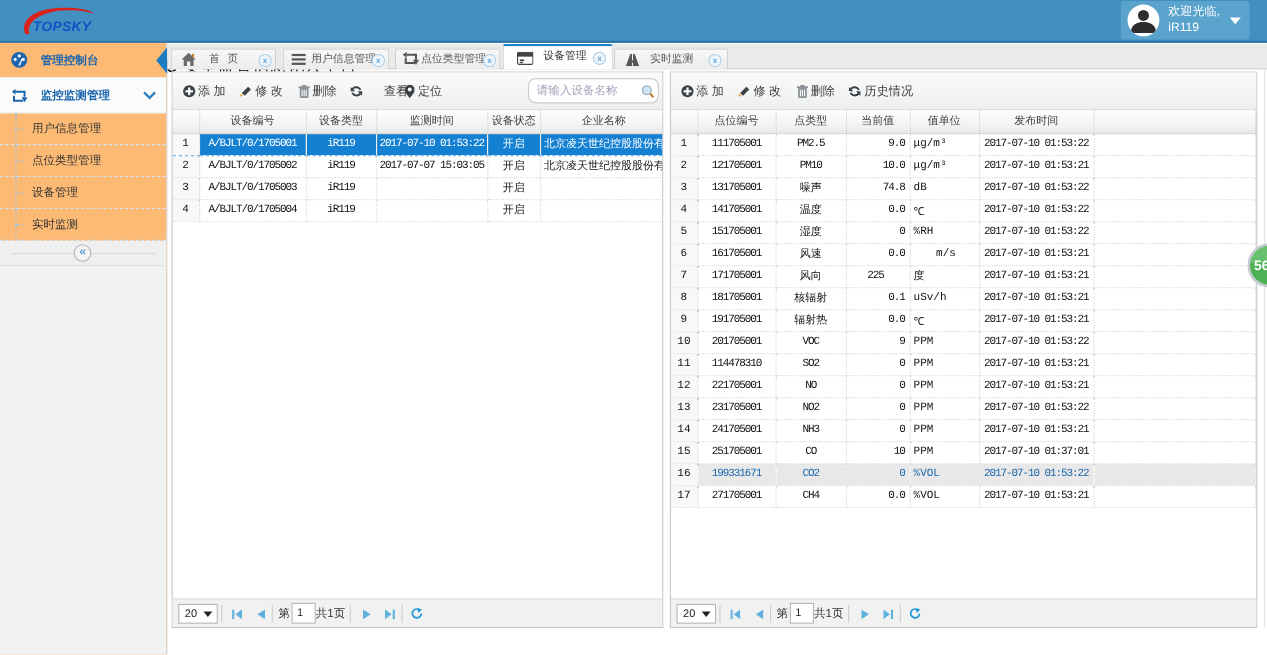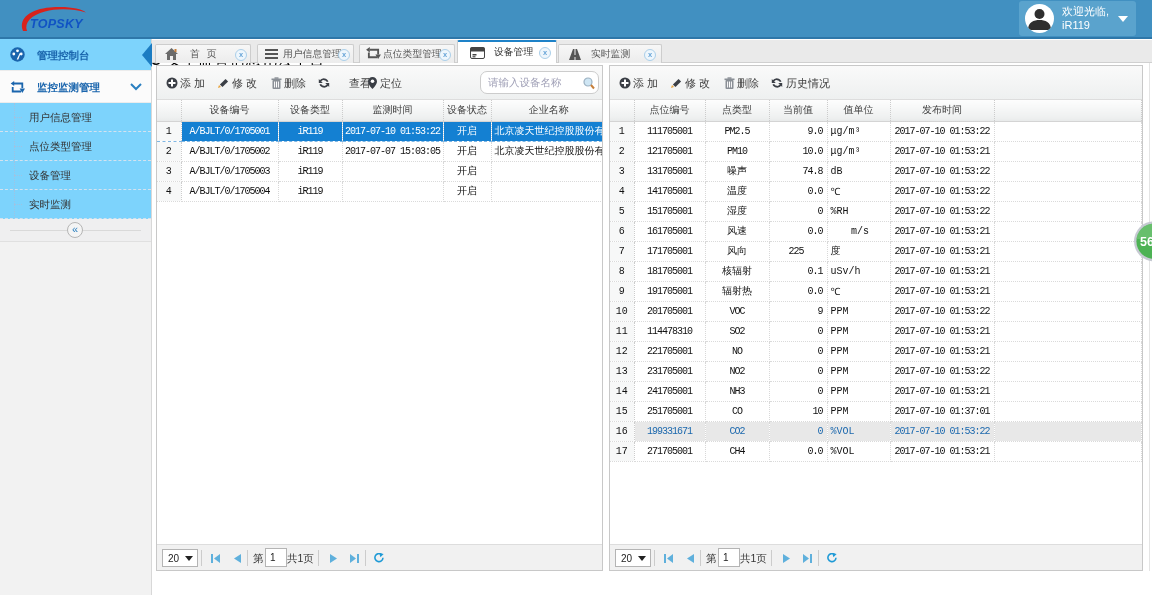--- a/index.html
+++ b/index.html
@@ -13,21 +13,21 @@
   color:#000000; font-size:15.5px; letter-spacing:0.4px; font-family:"Liberation Mono", serif;margin-top:41px; }
 #userbox { position:absolute; left:1019px; top:1px; width:117px; height:35px;
   background:#5aa3cd; border-radius:3px; }
 #avatar { position:absolute; left:6px; top:3px; width:29px; height:29px;
   border-radius:50%; background:#fff; overflow:hidden; }
 #usertext { position:absolute; left:43px; top:3px; color:#fff; font-size:11px; line-height:14px; }
 #caret { position:absolute; left:99px; top:15px; width:0; height:0;
   border-left:5px solid transparent; border-right:5px solid transparent; border-top:6.5px solid #fff; }
 
 #sidebar { position:absolute; left:0; top:39px; width:152px; height:556px;
-  background:#7dd3fc; border-right:1px solid #d8d8d8; }
+  background:#fdba74; border-right:1px solid #d8d8d8; }
 .side-item { position:relative; height:32px; line-height:32px; font-size:10.5px;
   font-weight:bold; color:#1a65ad; border-bottom:1px solid #ececec; }
 .side-item .txt { position:absolute; left:37px; top:0; }
 .side-sub { position:relative; height:29px; line-height:29px; font-size:10.5px;
   color:#333; border-bottom:1px dashed #d3e2ef; }
 .side-sub .txt { position:absolute; left:29px; top:0; }
 .tree-v { position:absolute; left:14px; top:0; width:1px; height:100%; border-left:1px dotted #9fc3e2; }
 .tree-h { position:absolute; left:14px; top:50%; width:8px; height:1px; border-top:1px dotted #9fc3e2; }
 #collapse { position:absolute; left:0; top:180px; width:151px; height:22px; background:#efeff0; }
 #collapse .line { position:absolute; left:10px; right:10px; top:11px; border-top:1px solid #d9d9d9; }

